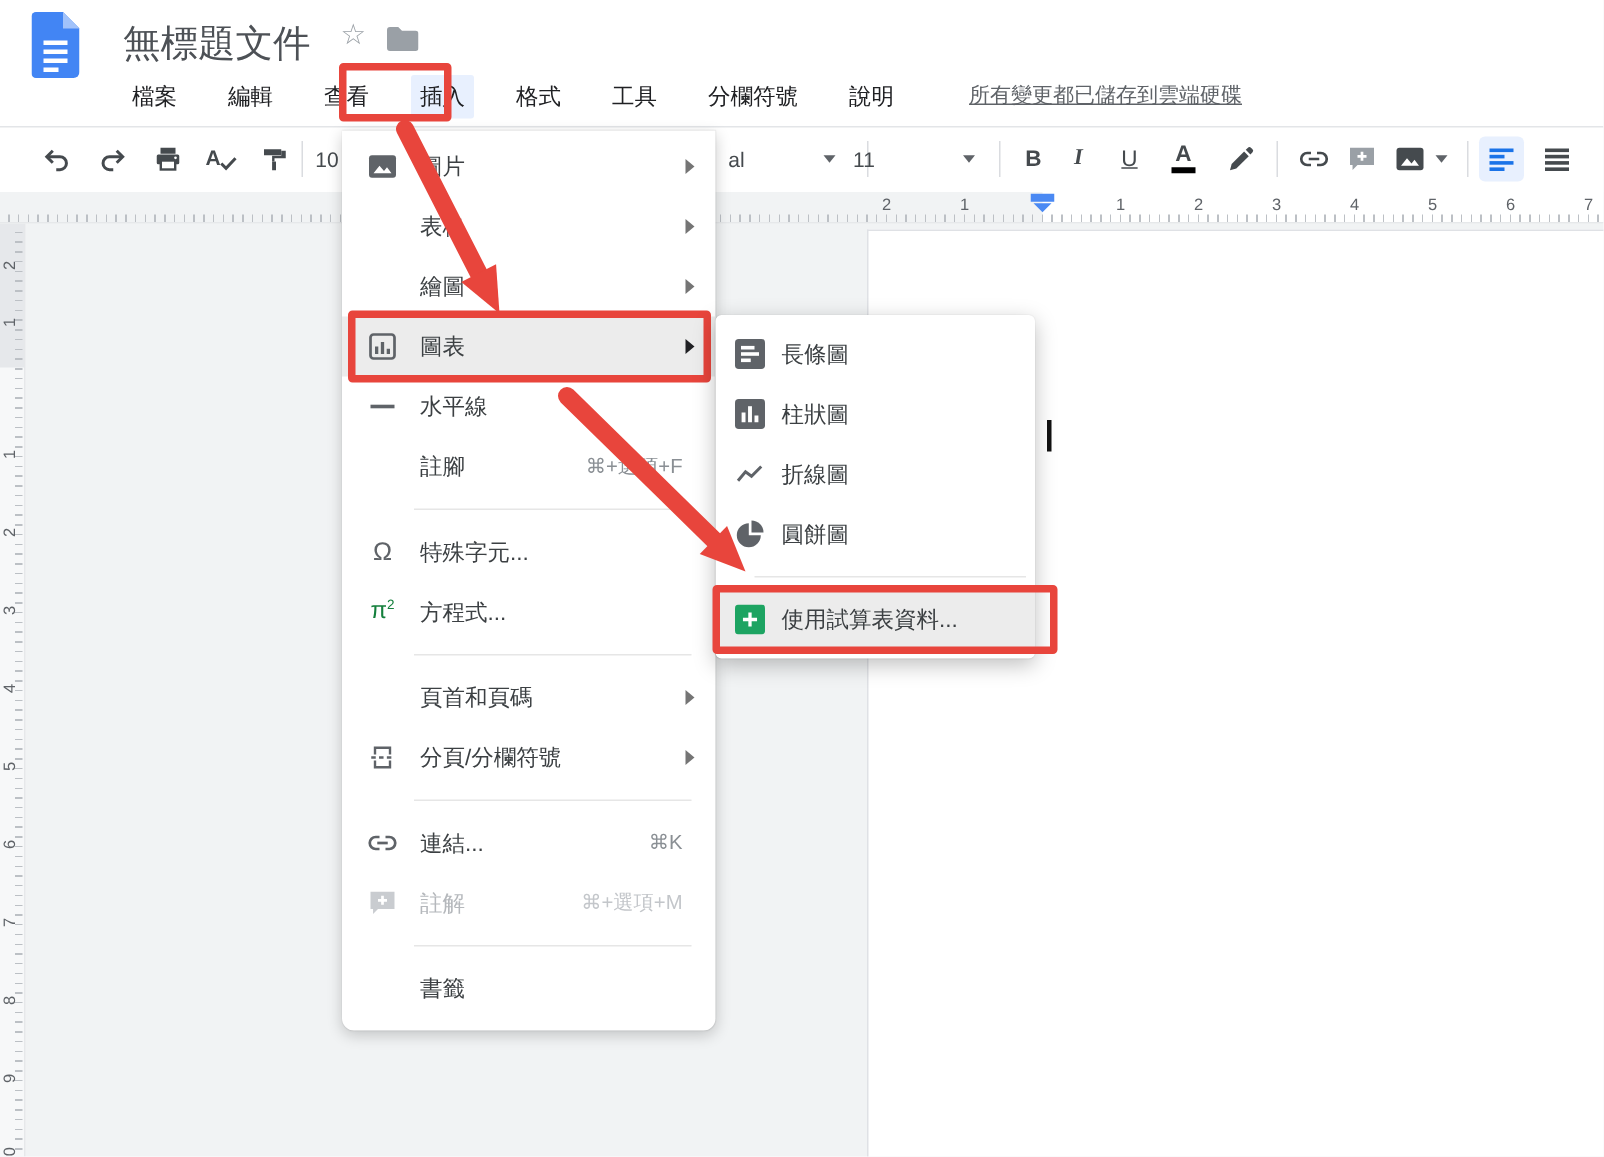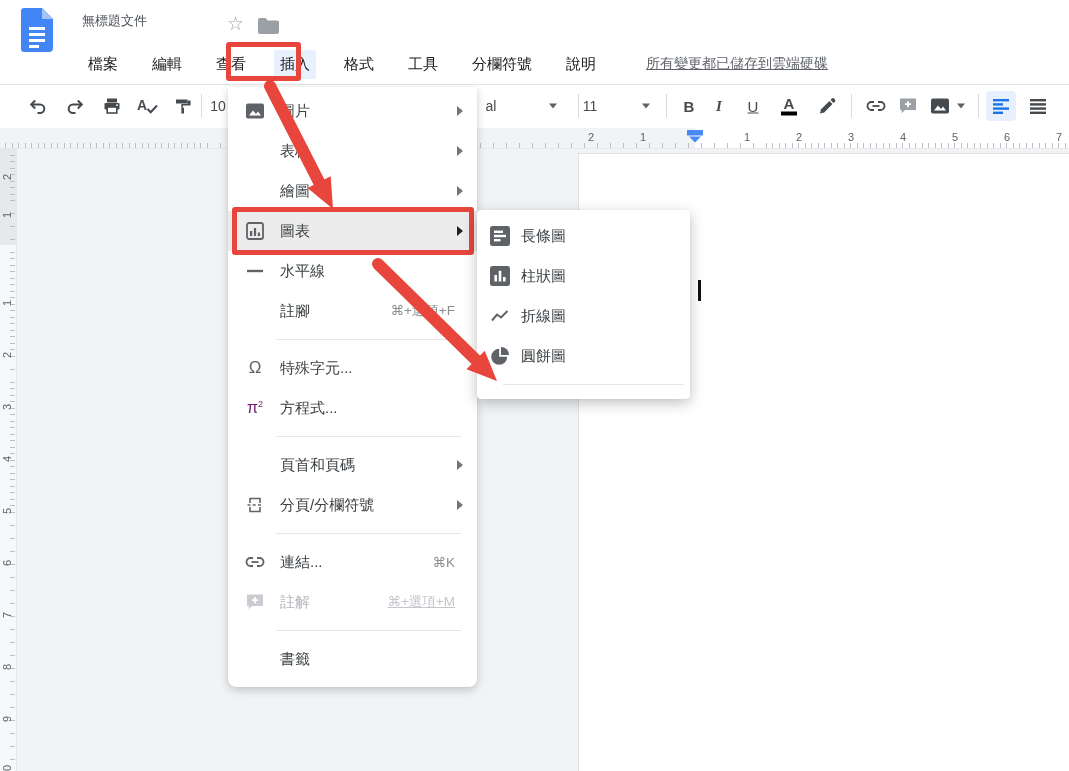--- a/index.html
+++ b/index.html
@@ -4,21 +4,21 @@
 <style>
   html,body{margin:0;padding:0;}
   body{
     width:1069px;height:771px;position:relative;overflow:hidden;
     font-family:"Liberation Sans","DejaVu Sans",sans-serif;
     background:#fff;-webkit-font-smoothing:antialiased;
   }
   
   .header{position:absolute;left:0;top:0;width:1069px;height:84px;background:#fff;border-bottom:1px solid #e3e5e8;z-index:5;}
   .docs-logo{position:absolute;left:21px;top:8px;}
-  .doc-title{position:absolute;left:82px;top:12px;font-size:13px;color:#4d5156;}
+  .doc-title{position:absolute;left:82px;top:12px;font-size:25px;color:#4d5156;}
   .star{position:absolute;left:227px;top:13px;font-size:19px;color:#9aa0a6;line-height:22px;}
   .folder{position:absolute;left:258px;top:17px;}
   .menubar{position:absolute;left:82px;top:48px;height:32px;display:flex;align-items:center;}
   .mb-item{font-size:15px;color:#202124;margin-right:22px;padding:5px 6px;border-radius:2px;cursor:default;}
   .mb-item.active{background:#e8f0fe;}
   .save-status{font-size:14px;color:#5f6368;text-decoration:underline;margin-left:22px;white-space:nowrap;}
   
   .toolbar{position:absolute;left:0;top:84px;width:1069px;height:44px;background:#fff;z-index:4;}
   .tb{position:absolute;top:22px;transform:translate(-50%,-50%);display:flex;align-items:center;justify-content:center;color:#454a4e;}
   .tb-div{position:absolute;top:10px;width:1px;height:24px;background:#dadce0;}
@@ -53,21 +53,21 @@
   .menu-row{position:relative;height:40px;display:flex;align-items:center;cursor:default;}
   .menu-row.hl{background:#ececec;}
   .mi-icon{width:26px;margin-left:14px;display:flex;align-items:center;justify-content:center;flex:none;color:#5f6368;font-size:16px;}
   #chart-submenu .mi-icon{width:22px;margin-left:12px;}
   .mi-label{font-size:15px;color:#3c4043;margin-left:12px;white-space:nowrap;}
   #chart-submenu .mi-label{margin-left:10px;}
   .mi-shortcut{margin-left:auto;margin-right:22px;font-size:13.5px;color:#8a8f94;white-space:nowrap;}
   .mi-arrow{position:absolute;right:14px;width:0;height:0;border-top:5px solid transparent;border-bottom:5px solid transparent;border-left:6px solid #757575;}
   .menu-row.hl .mi-arrow{border-left-color:#202124;}
   .menu-row.disabled .mi-label{color:#b5b8bc;}
-  .menu-row.disabled .mi-shortcut{color:#c3c6ca;text-decoration:underline;}
+  .menu-row.disabled .mi-shortcut{color:#c3c6ca;}
   .menu-sep{height:1px;background:#e6e6e6;margin:8px 16px 8px 48px;}
   #chart-submenu .menu-sep{margin:8px 6px 8px 26px;}
   .pi-sup{font-size:9px;vertical-align:super;}
   
   .red-box-1{position:absolute;left:226px;top:42px;width:75px;height:39px;border:5px solid #e8453c;border-radius:3px;box-sizing:border-box;z-index:30;pointer-events:none;}
   .red-box-row{position:absolute;left:4px;right:3px;top:-4px;bottom:-4px;border:5px solid #e8453c;border-radius:3px;z-index:15;pointer-events:none;}
   .red-box-row.sub{left:-2px;right:-15px;top:-3px;bottom:-3px;}
   #arrow-overlay{position:absolute;left:0;top:0;z-index:40;pointer-events:none;}
 </style>
 </head>
@@ -143,21 +143,21 @@
   <span class="tb" style="left:218px">
       <span class="tb-text">10</span>
     </span>
   <span class="tb" style="left:491px">
       <span class="tb-text">al</span>
     </span>
   <span class="tb" style="left:553px">
       <span class="caret"></span>
     </span>
   <span class="tb-div" style="left:578px"></span>
-  <span class="tb" style="left:590px">
+  <span class="tb" style="left:576px">
       <span class="tb-text">11</span>
     </span>
   <span class="tb" style="left:646px">
       <span class="caret"></span>
     </span>
   <span class="tb-div" style="left:666px"></span>
   <span class="tb tb-btn-b" style="left:689px">B</span>
   <span class="tb tb-btn-i" style="left:719px">I</span>
   <span class="tb tb-btn-u" style="left:753px">U</span>
   <span class="tb" style="left:789px;flex-direction:column">
@@ -290,21 +290,21 @@
     </div>
     <div class="menu-sep"></div>
     <div class="menu-row">
       <span class="mi-icon">
         <span style="font-size:17px;color:#5f6368;">Ω</span>
       </span>
       <span class="mi-label">特殊字元...</span>
     </div>
     <div class="menu-row">
       <span class="mi-icon">
-        <span style="font-size:16px;color:#701a75;">π<span class="pi-sup">2</span></span>
+        <span style="font-size:16px;color:#15803d;">π<span class="pi-sup">2</span></span>
       </span>
       <span class="mi-label">方程式...</span>
     </div>
     <div class="menu-sep"></div>
     <div class="menu-row">
       <span class="mi-icon"></span>
       <span class="mi-label">頁首和頁碼</span>
       <span class="mi-arrow"></span>
     </div>
     <div class="menu-row">
@@ -381,20 +381,30 @@
     <div class="menu-row">
       <span class="mi-icon">
         <svg width="20" height="20" viewBox="0 0 20 20">
           <path d="M9.2 2.8 A8 8 0 1 0 17.2 10.8 L9.2 10.8 Z" fill="#5f6368"></path>
           <path d="M11 9 V1 a8 8 0 0 1 8 8 z" fill="#5f6368"></path>
         </svg>
       </span>
       <span class="mi-label">圓餅圖</span>
     </div>
     <div class="menu-sep"></div>
+    <div class="menu-row hl">
+      <span class="mi-icon">
+        <svg width="20" height="20" viewBox="0 0 20 20">
+          <rect width="20" height="20" rx="2.5" fill="#1da462"></rect>
+          <path d="M10 5.3 v9.4 M5.3 10 h9.4" stroke="#fff" stroke-width="2.2"></path>
+        </svg>
+      </span>
+      <span class="mi-label">使用試算表資料...</span>
+      <div class="red-box-row sub"></div>
+    </div>
   </div>
 
 <div class="red-box-1"></div>
 <svg id="arrow-overlay" width="1069" height="771" viewBox="0 0 1069 771">
   <g>
     <line x1="270" y1="86" x2="319" y2="182" stroke="#e8453c" stroke-width="12" stroke-linecap="round"></line>
     <polygon points="307.5,188 330.7,176.2 333,209" fill="#e8453c"></polygon>
   </g>
   <g>
     <line x1="378" y1="264" x2="476" y2="360" stroke="#e8453c" stroke-width="12" stroke-linecap="round"></line>

